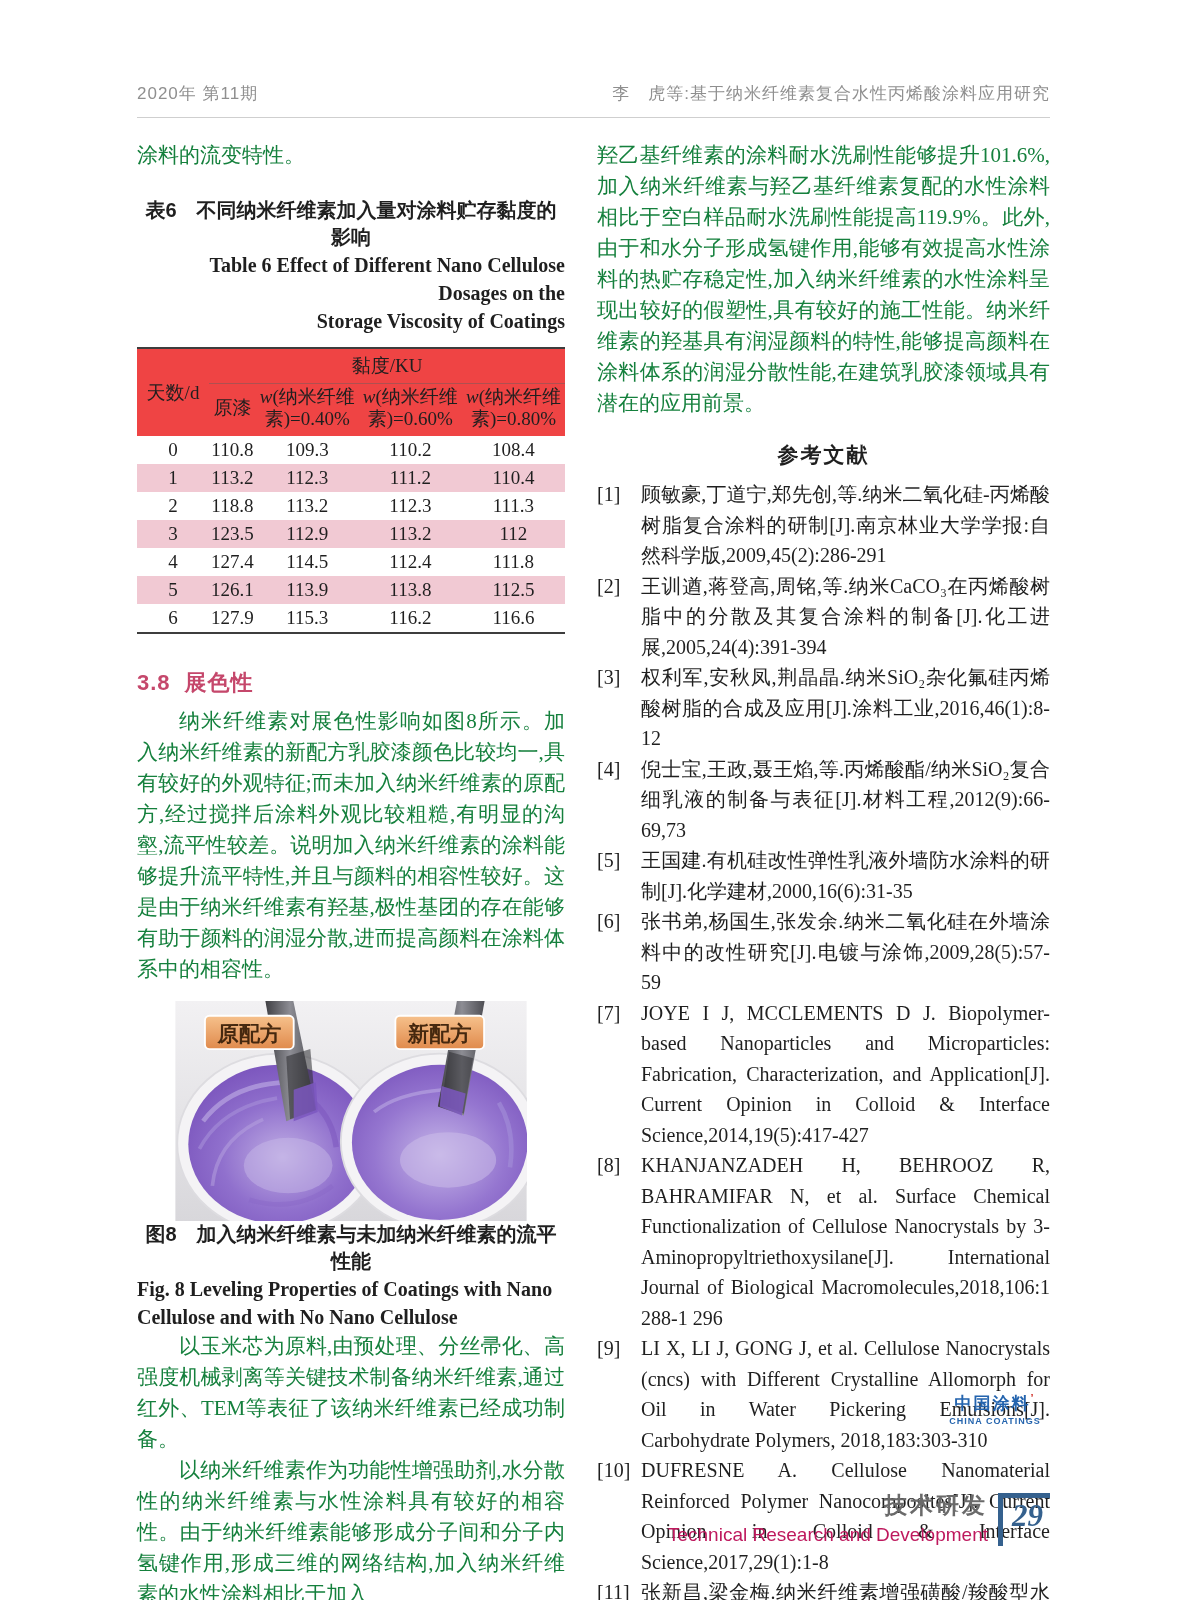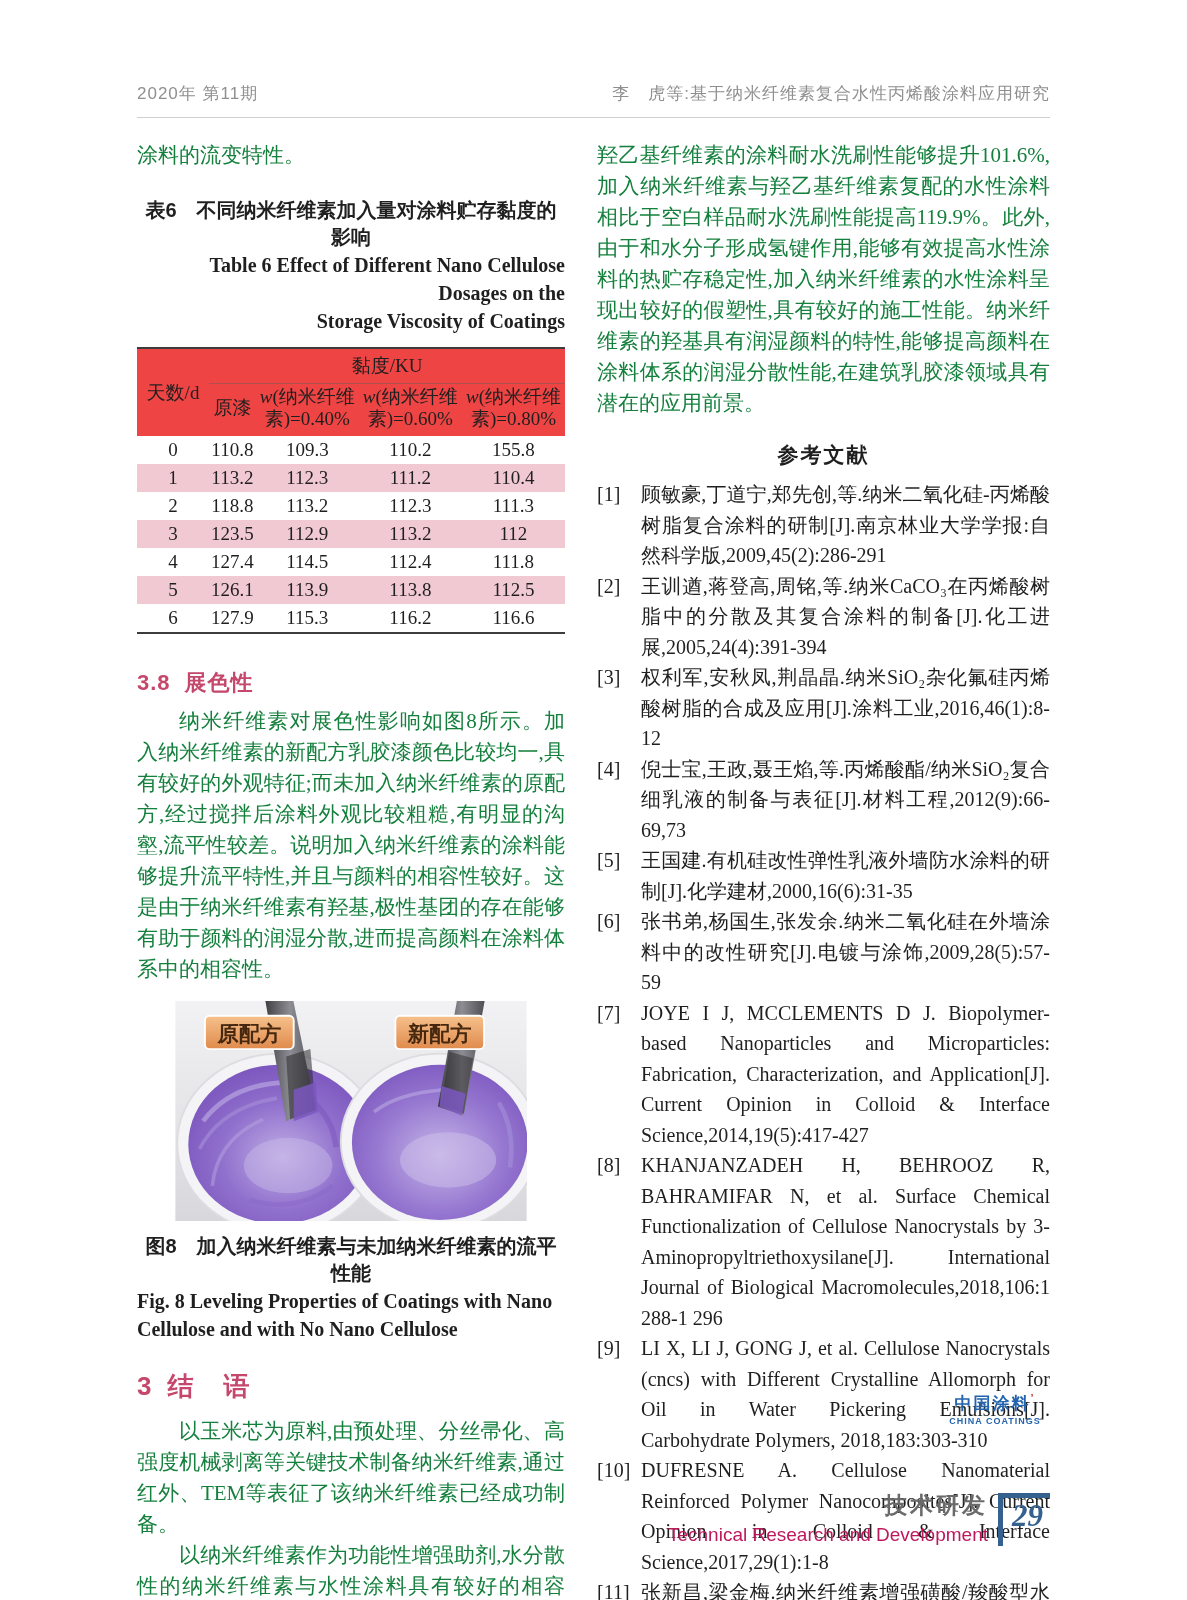--- a/index.html
+++ b/index.html
@@ -52,21 +52,21 @@
     color:#c5476b; font-weight:bold;
     font-family:"Liberation Sans","DejaVu Sans",sans-serif;
   }
   .sec-head-28 { margin-top:34px; font-size:22px; letter-spacing:1px; }
   .sec-head-3  { margin-top:26px; margin-bottom:12px; font-size:26px; letter-spacing:2px; }
   .sec-head .sec-num { margin-right:14px; }
   .sec-par { margin-top:8px; }
   
   .photo { display:block; width:352px; height:220px; margin:16px auto 0 auto; }
   .fig-caption-zh {
-    margin-top:12px; text-align:center; font-weight:bold; font-size:20px;
+    text-align:center; font-weight:bold; font-size:20px;
     font-family:"Liberation Sans","DejaVu Sans",sans-serif;
   }
   .fig-caption-en {
     font-weight:bold; font-size:20px; line-height:28px;
     font-family:"Liberation Serif","DejaVu Serif",serif;
   }
   
   .refs-title {
     margin-top:22px; text-align:center; font-weight:bold; font-size:21px;
     letter-spacing:2px;
@@ -126,21 +126,21 @@
             <th class="sub-hd"><span class="ital">w</span><span>(纳米纤维素)=0.60%</span></th>
             <th class="sub-hd"><span class="ital">w</span><span>(纳米纤维素)=0.80%</span></th>
           </tr>
         </thead>
         <tbody>
             <tr>
               <td>0</td>
               <td>110.8</td>
               <td>109.3</td>
               <td>110.2</td>
-              <td>155.8</td>
+              <td>108.4</td>
             </tr>
             <tr class="alt">
               <td>1</td>
               <td>113.2</td>
               <td>112.3</td>
               <td>111.2</td>
               <td>110.4</td>
             </tr>
             <tr>
               <td>2</td>
@@ -252,23 +252,20 @@
         <g>
           <rect x="238" y="16" width="96" height="36" rx="5" fill="url(#labelG)" stroke="#ffffff" stroke-width="2"></rect>
           <text x="286" y="43" text-anchor="middle" font-family="Liberation Sans, DejaVu Sans, sans-serif" font-size="23" font-weight="bold" fill="#45280f">新配方</text>
         </g>
       </svg>
 
       <div class="fig-caption-zh">图8　加入纳米纤维素与未加纳米纤维素的流平性能</div>
       <div class="fig-caption-en">Fig. 8   Leveling Properties of Coatings with Nano</div>
       <div class="fig-caption-en">Cellulose and with No Nano Cellulose</div>
 
-      <div class="sec-head sec-head-3">
-        <span class="sec-num">3</span><span>结　语</span>
-      </div>
       <p class="body-par indent">以玉米芯为原料,由预处理、分丝帚化、高强度机械剥离等关键技术制备纳米纤维素,通过红外、TEM等表征了该纳米纤维素已经成功制备。</p>
       <p class="body-par indent">以纳米纤维素作为功能性增强助剂,水分散性的纳米纤维素与水性涂料具有较好的相容性。由于纳米纤维素能够形成分子间和分子内氢键作用,形成三维的网络结构,加入纳米纤维素的水性涂料相比于加入</p>
 
     </div>
 
     <div class="col-right">
 
       <p class="body-par">羟乙基纤维素的涂料耐水洗刷性能够提升101.6%,加入纳米纤维素与羟乙基纤维素复配的水性涂料相比于空白样品耐水洗刷性能提高119.9%。此外,由于和水分子形成氢键作用,能够有效提高水性涂料的热贮存稳定性,加入纳米纤维素的水性涂料呈现出较好的假塑性,具有较好的施工性能。纳米纤维素的羟基具有润湿颜料的特性,能够提高颜料在涂料体系的润湿分散性能,在建筑乳胶漆领域具有潜在的应用前景。</p>
 
       <div class="refs-title">参考文献</div>

